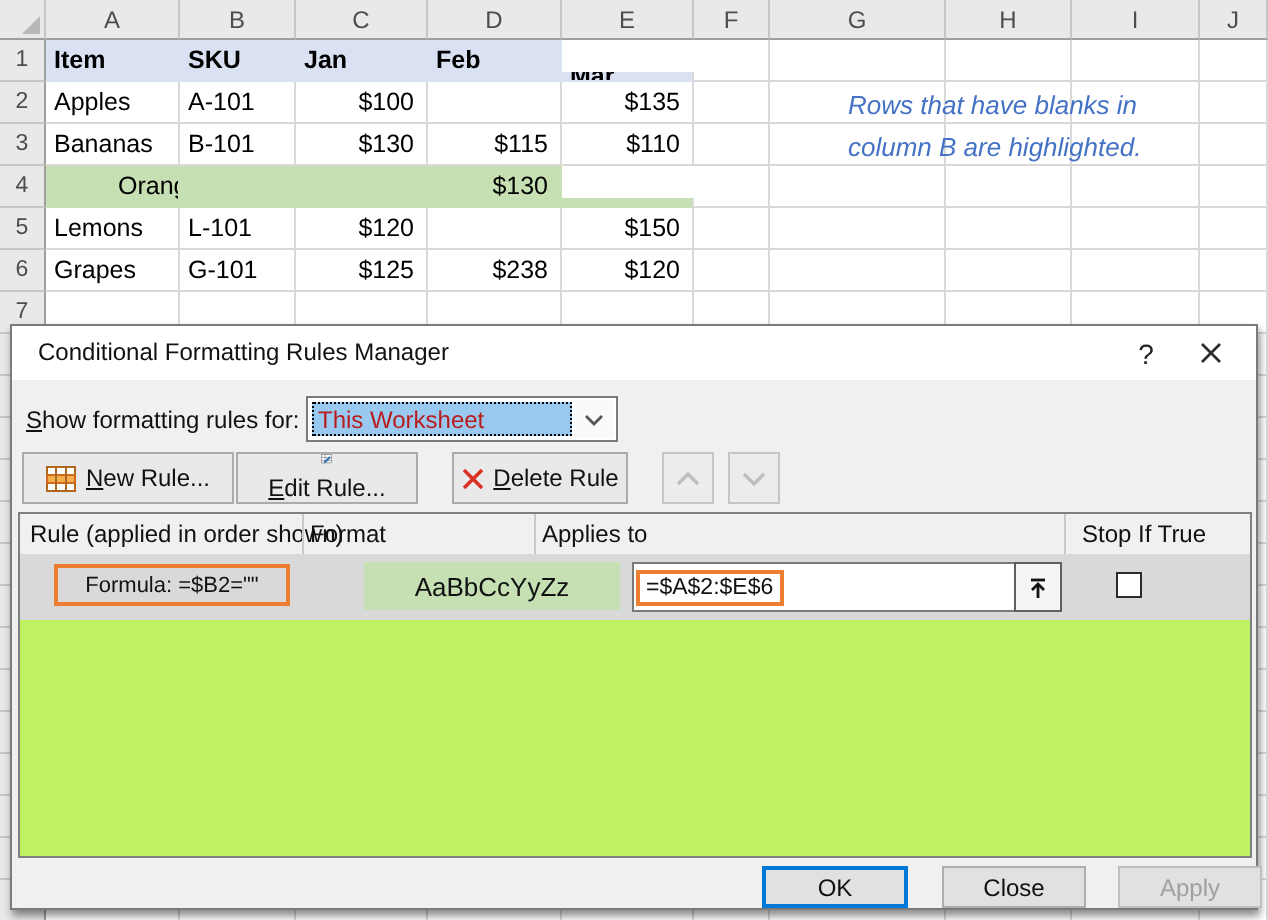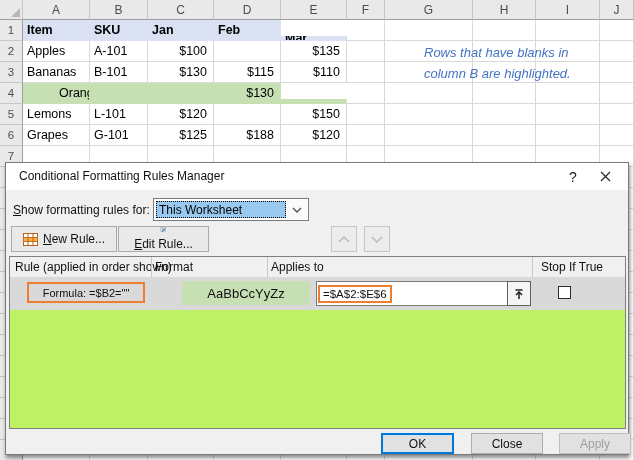--- a/index.html
+++ b/index.html
@@ -56,21 +56,21 @@
   .mnemonic{display:inline-block;}
   .mnemonic::first-letter{text-decoration:underline;}
   .scope-label{position:absolute; left:7px; top:40px;}
   .combo{
     position:absolute; left:147px; top:35px; width:156px; height:23px;
     background:#fff; border:1px solid #7a7a7a; box-sizing:border-box;
   }
   .combo-sel{
     position:absolute; left:2px; top:2px; bottom:2px; right:22px;
     background:var(--selection-blue,#99c9ef); outline:1px dotted #000; outline-offset:-1px;
-    display:flex; align-items:center; padding-left:3px; color:#000000;
+    display:flex; align-items:center; padding-left:3px; color:#b91c1c;
   }
   .combo-arrow{
     position:absolute; right:1px; top:1px; bottom:1px; width:20px;
     background:#fafafa; display:flex; align-items:center; justify-content:center;
   }
   .dlg-btn{
     position:absolute; top:63px; height:26px; background:#e9e9e9; border:1px solid #ababab;
     box-sizing:border-box; display:flex; align-items:center; justify-content:center; gap:5px;
   }
   .dlg-btn.disabled{border-color:#c6c6c6; background:#ececec;}
@@ -201,21 +201,21 @@
           <div class="cell"></div>
           <div class="cell"></div>
           <div class="cell"></div>
           <div class="cell"></div>
         </div>
         <div class="sheet-grid sheet-row">
           <div class="rownum">6</div>
           <div class="cell">Grapes</div>
           <div class="cell">G-101</div>
           <div class="cell money">$125</div>
-          <div class="cell money">$188</div>
+          <div class="cell money">$238</div>
           <div class="cell money">$120</div>
           <div class="cell"></div>
           <div class="cell"></div>
           <div class="cell"></div>
           <div class="cell"></div>
           <div class="cell"></div>
         </div>
         <div class="sheet-grid sheet-row">
           <div class="rownum">7</div>
           <div class="cell"></div>
@@ -456,20 +456,27 @@
       <svg width="15" height="13" viewBox="0 0 15 13">
         <rect x="0.5" y="0.5" width="13" height="11" fill="#fff" stroke="#8a8a8a"></rect>
         <line x1="0.5" y1="4.5" x2="13.5" y2="4.5" stroke="#8a8a8a"></line>
         <line x1="0.5" y1="8.5" x2="13.5" y2="8.5" stroke="#8a8a8a"></line>
         <line x1="5" y1="0.5" x2="5" y2="11.5" stroke="#8a8a8a"></line>
         <polygon points="4,9.5 10.5,3 12.5,5 6,11.5 3.2,12.3" fill="#2e75b6"></polygon>
       </svg>
       <span class="mnemonic">Edit Rule...</span>
     </div>
 
+    <div class="dlg-btn" style="left:220px; width:88px;">
+      <svg width="11" height="11" viewBox="0 0 11 11">
+        <line x1="1" y1="1" x2="10" y2="10" stroke="#d93025" stroke-width="1.8"></line>
+        <line x1="10" y1="1" x2="1" y2="10" stroke="#d93025" stroke-width="1.8"></line>
+      </svg>
+      <span class="mnemonic">Delete Rule</span>
+    </div>
 
     <div class="dlg-btn disabled" style="left:325px; width:26px;">
       <svg width="12" height="7" viewBox="0 0 12 7">
         <polyline points="1,6 6,1 11,6" fill="none" stroke="#bdbdbd" stroke-width="1.6"></polyline>
       </svg>
     </div>
     <div class="dlg-btn disabled" style="left:358px; width:26px;">
       <svg width="12" height="7" viewBox="0 0 12 7">
         <polyline points="1,1 6,6 11,1" fill="none" stroke="#bdbdbd" stroke-width="1.6"></polyline>
       </svg>

